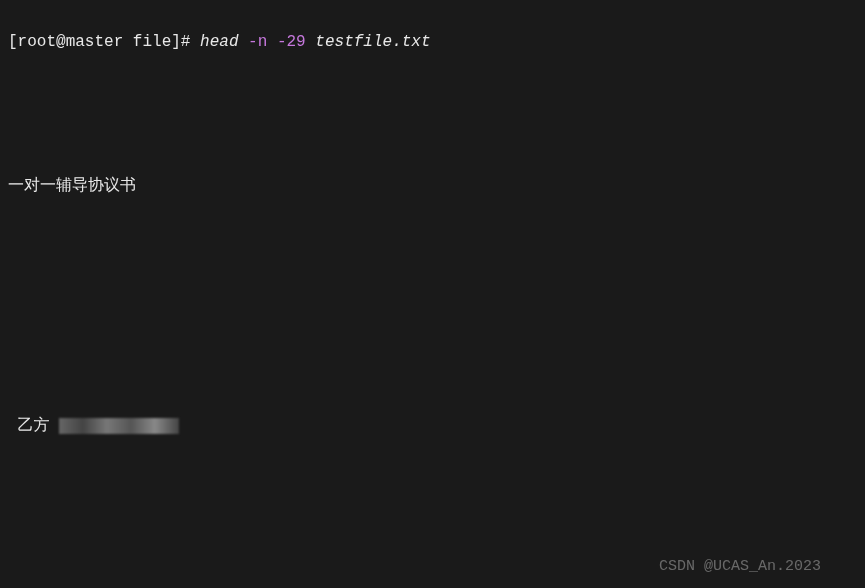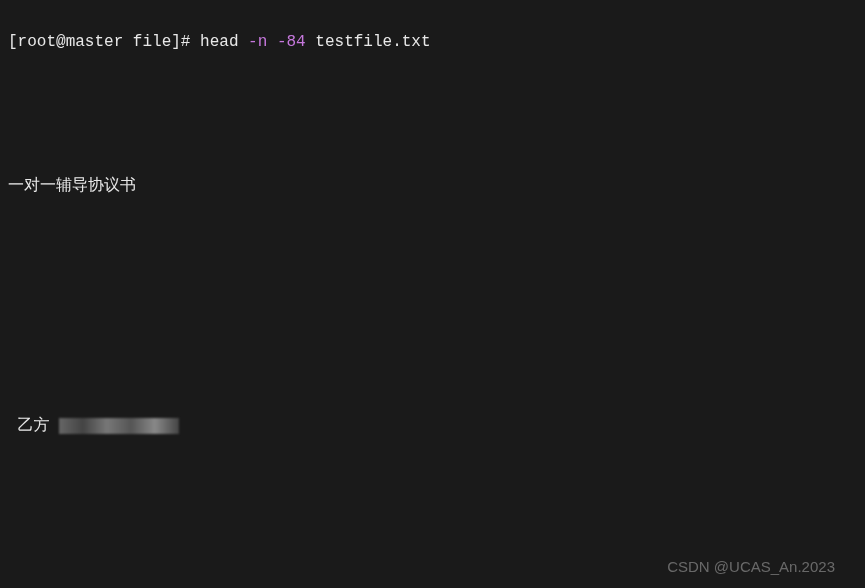--- a/index.html
+++ b/index.html
@@ -29,49 +29,50 @@
     .prompt-user {
       color: #e8e8e8;
       margin-top: 48px;
     }
     .prompt-path {
       color: #e8e8e8;
       text-align: right;
     }
     .command {
       color: #e8e8e8;
+      font-style: italic;
     }
     .option {
       color: #c678dd;
     }
     .line {
       display: block;
       min-height: 24px;
     }
     .pixelate {
       display: inline-block;
       background: linear-gradient(90deg, #666 0%, #444 20%, #777 40%, #555 60%, #888 80%, #444 100%);
       height: 16px;
       vertical-align: middle;
       filter: blur(1px);
     }
     .watermark {
       position: absolute;
       bottom: 10px;
-      right: 30px;
+      right: 44px;
       color: rgba(200, 200, 200, 0.45);
       font-size: 15px;
-      font-family: Liberation Sans, sans-serif;
+      font-family: Liberation Mono, monospace;
     }
   </style>
 </head>
 <body>
 
 <div class="terminal">
-<span class="line"><span class="prompt-bracket">[</span><span class="prompt-user">root</span><span>@</span><span class="prompt-user">master</span> <span class="prompt-path">file</span><span class="prompt-bracket">]</span><span>#</span> <span class="command">head</span> <span class="option">-n</span> <span class="option">-84</span> <span class="command">testfile.txt</span></span>
+<span class="line"><span class="prompt-bracket">[</span><span class="prompt-user">root</span><span>@</span><span class="prompt-user">master</span> <span class="prompt-path">file</span><span class="prompt-bracket">]</span><span>#</span> <span class="command">head</span> <span class="option">-n</span> <span class="option">-29</span> <span class="command">testfile.txt</span></span>
 <span class="line"> </span>
 <span class="line"> </span>
 <span class="line">一对一辅导协议书</span>
 <span class="line"> </span>
 <span class="line"> </span>
 <span class="line"> </span>
 <span class="line"> </span>
 <span class="line"><span> 乙方 </span><span class="pixelate" style="width:120px"></span></span>
 <span class="line"> </span>
 

